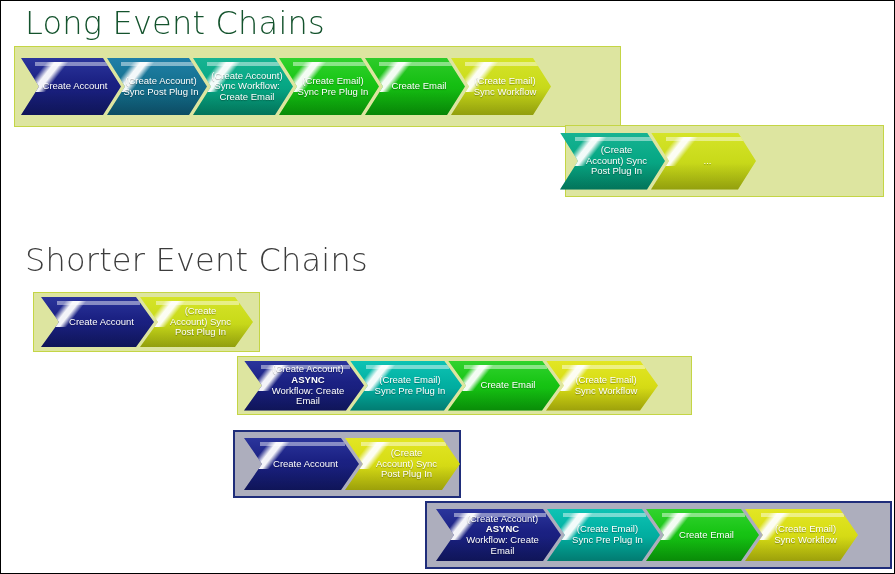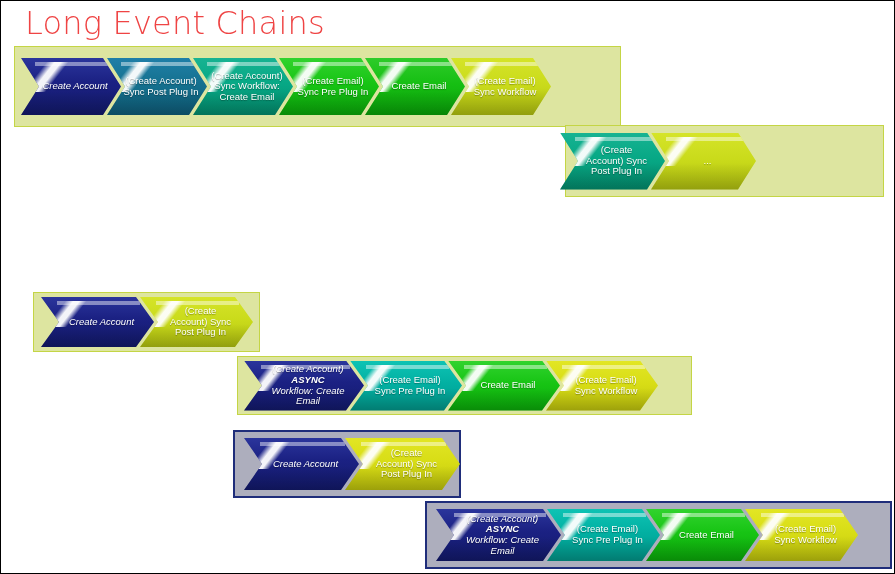--- a/index.html
+++ b/index.html
@@ -101,35 +101,36 @@
   .chevron .shade {
     position: absolute;
     z-index: 2;
     left: 0; right: 0; bottom: 0;
     height: 46%;
     background: linear-gradient(to bottom, rgba(0,0,0,0) 0%, rgba(0,0,0,0.20) 100%);
     pointer-events: none;
   }
 
   
-  .c-navy   { background: linear-gradient(to bottom, #2b359c 0%, #1b2183 42%, #131a6e 100%); font-style: italic; }
+  .c-navy   { background: linear-gradient(to bottom, #2b359c 0%, #1b2183 42%, #131a6e 100%); }
   .c-blue   { background: linear-gradient(to bottom, #1f7fa8 0%, #15718f 45%, #0f5f7c 100%); }
   .c-teal   { background: linear-gradient(to bottom, #17b392 0%, #07a885 45%, #049070 100%); }
   .c-teal2  { background: linear-gradient(to bottom, #0ec3b4 0%, #02b0a2 45%, #029a8d 100%); }
   .c-green  { background: linear-gradient(to bottom, #31d32e 0%, #17c414 45%, #0bae0a 100%); }
   .c-green2 { background: linear-gradient(to bottom, #2ecc2a 0%, #16bf13 45%, #0aa709 100%); }
   .c-lime   { background: linear-gradient(to bottom, #d5e429 0%, #cadb1b 45%, #b6c611 100%); }
   .c-yellow { background: linear-gradient(to bottom, #e2e624 0%, #d8dd16 45%, #c3c80d 100%); }
 </style>
 </head>
 <body>
 
 <div id="slide" style="width: 895px; height: 574px; background: rgb(255, 255, 255); border-color: rgb(0, 0, 0);">
 
-<div class="section-title" style="left: 24px; top: 6px; font-size: 32px; color: #ef4444;">Long Event Chains</div>
+<div class="section-title" style="left: 24px; top: 6px; font-size: 32px; color: #14532d;">Long Event Chains</div>
+    <div class="section-title" style="left: 24px; top: 243px; font-size: 32px; color: rgb(60, 60, 60);">Shorter Event Chains</div>
     <div class="chain-box theme-green" style="left: 13px; top: 45px; width: 607px; height: 81px; padding-left: 6px; padding-right: 6px;">
       <div class="chevron c-navy" style="width: 100px; height: 57px; margin-left: 0px;">
         <div class="shade"></div>
         <div class="bevel-top"></div>
         <div class="gloss"></div>
         <div class="label" style="font-size: 9.5px; color: rgb(255, 255, 255);">Create Account</div>
       </div>
       <div class="chevron c-blue" style="width: 100px; height: 57px; margin-left: -14px;">
         <div class="shade"></div>
         <div class="bevel-top"></div>

